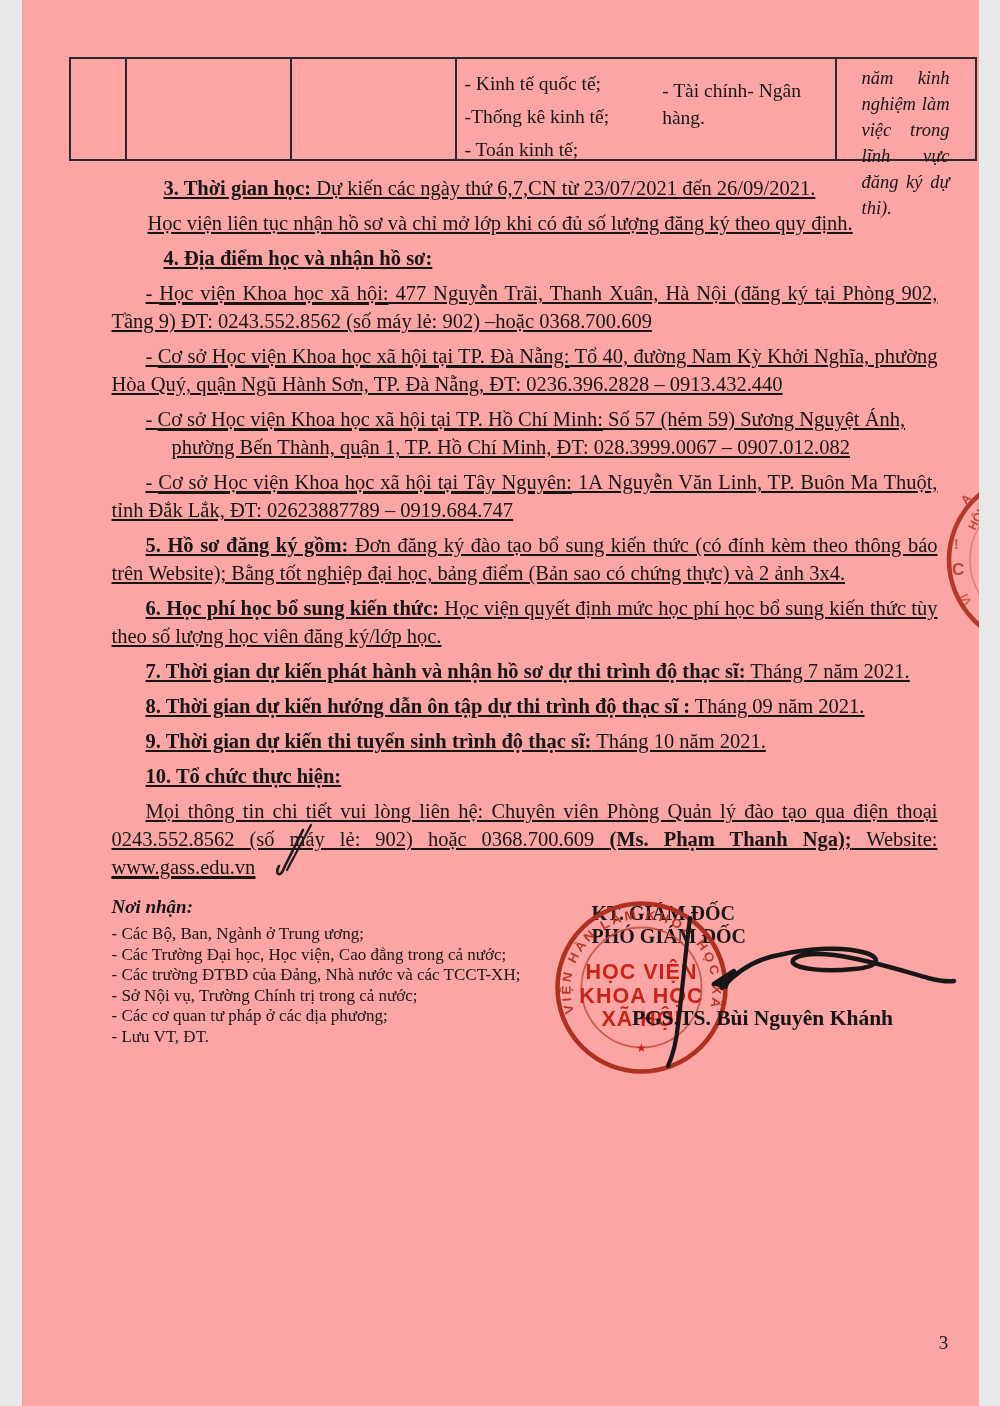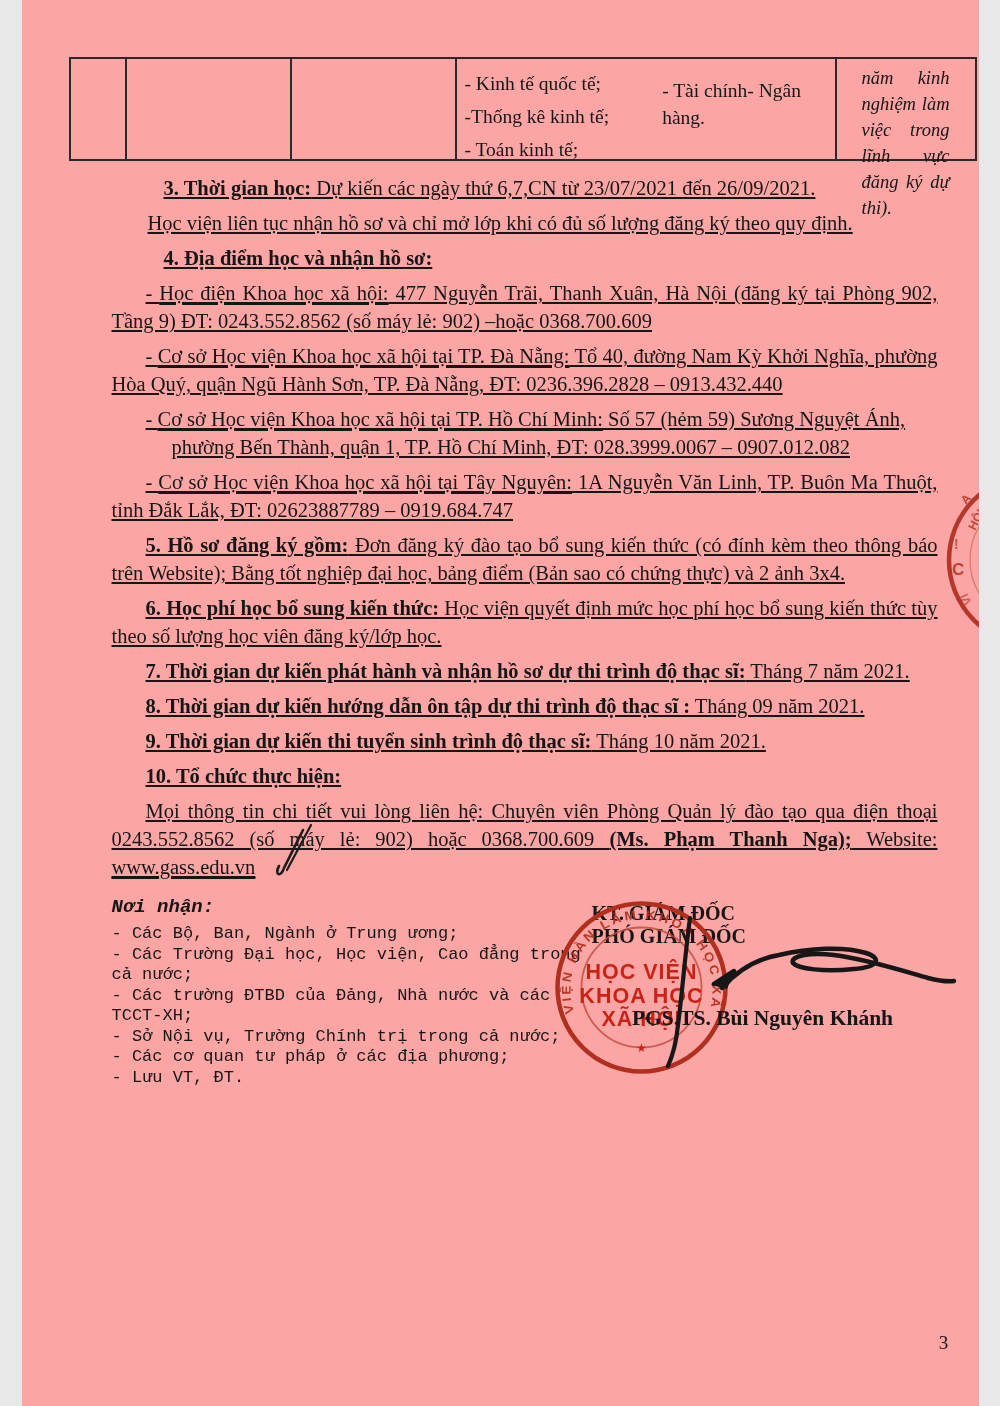--- a/index.html
+++ b/index.html
@@ -30,21 +30,21 @@
   .para { margin:7px 0 0 0; font-size:20.5px; line-height:28px; text-align:justify; }
   .para.first { margin-top:4px; }
   .ind-h { text-indent:52px; }
   .ind-n { text-indent:36px; }
   .ind-b { text-indent:34px; }
   .cont2 { margin-top:0; margin-left:60px; text-align:left; }
   b { font-weight:bold; }
   .u { text-decoration:underline; text-underline-offset:3px; }
   .link { color:#161616; }
   
-  .recipients { position:absolute; left:90px; top:896px; width:470px;font-family:Liberation Mono, monospace; }
+  .recipients { position:absolute; left:90px; top:896px; width:470px; }
   .recipients .title { font-weight:bold; font-style:italic; font-size:19px; margin-bottom:6px; }
   .recipients .item { font-size:17px; line-height:20.5px; }
   .signblock { position:absolute; left:570px; top:902px; width:340px;
                font-weight:bold; font-size:20px; line-height:23px; }
   .signer { position:absolute; left:556px; top:1006px; width:370px;
             text-align:center; font-weight:bold; font-size:21.5px; }
   .pagenum { position:absolute; left:902px; top:1332px; width:40px;
              text-align:center; font-size:19px; }
   svg { position:absolute; overflow:visible; }
   .stampsvg { left:531px; top:899px; }
@@ -71,21 +71,21 @@
       <div class="c4b">- Tài chính- Ngân hàng.</div>
     </div>
     <div class="cell c5">năm kinh nghiệm làm việc trong lĩnh vực đăng ký dự thi).</div>
   </div>
 
   <div class="main">
     <p class="para first ind-h"><b>3. Thời gian học:</b><span> Dự kiến các ngày thứ 6,7,CN từ 23/07/2021 đến 26/09/2021.</span></p>
     <p class="para ind-n">Học viện liên tục nhận hồ sơ và chỉ mở lớp khi có đủ số lượng đăng ký theo quy định.</p>
     <p class="para ind-h"><b>4. Địa điểm học và nhận hồ sơ:</b></p>
 
-    <p class="para ind-b"><span>- </span><span class="u">Học điện Khoa học xã hội:</span><span> 477 Nguyễn Trãi, Thanh Xuân, Hà Nội (đăng ký tại Phòng 902, Tầng 9) ĐT: 0243.552.8562 (số máy lẻ: 902) –hoặc 0368.700.609</span></p>
+    <p class="para ind-b"><span>- </span><span class="u">Học viện Khoa học xã hội:</span><span> 477 Nguyễn Trãi, Thanh Xuân, Hà Nội (đăng ký tại Phòng 902, Tầng 9) ĐT: 0243.552.8562 (số máy lẻ: 902) –hoặc 0368.700.609</span></p>
 
     <p class="para ind-b"><span>- </span><span class="u">Cơ sở Học viện Khoa học xã hội tại TP. Đà Nẵng:</span><span> Tổ 40, đường Nam Kỳ Khởi Nghĩa, phường Hòa Quý, quận Ngũ Hành Sơn, TP. Đà Nẵng, ĐT: 0236.396.2828 – 0913.432.440</span></p>
 
     <p class="para ind-b"><span>- </span><span class="u">Cơ sở Học viện Khoa học xã hội tại TP. Hồ Chí Minh:</span><span> Số 57 (hẻm 59) Sương Nguyệt Ánh,</span></p>
     <p class="para cont2">phường Bến Thành, quận 1, TP. Hồ Chí Minh, ĐT: 028.3999.0067 – 0907.012.082</p>
 
     <p class="para ind-b"><span>- </span><span class="u">Cơ sở Học viện Khoa học xã hội tại Tây Nguyên:</span><span> 1A Nguyễn Văn Linh, TP. Buôn Ma Thuột, tỉnh Đắk Lắk, ĐT: 02623887789 – 0919.684.747</span></p>
 
     <p class="para ind-b"><b>5. Hồ sơ đăng ký gồm:</b><span> Đơn đăng ký đào tạo bổ sung kiến thức (có đính kèm theo thông báo trên Website); Bằng tốt nghiệp đại học, bảng điểm (Bản sao có chứng thực) và 2 ảnh 3x4.</span></p>
 

